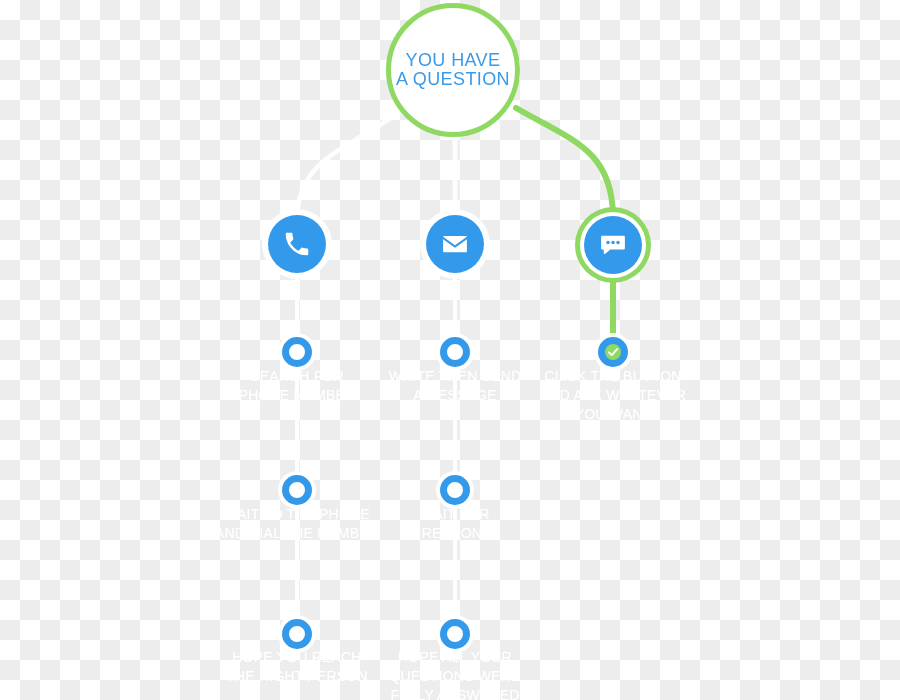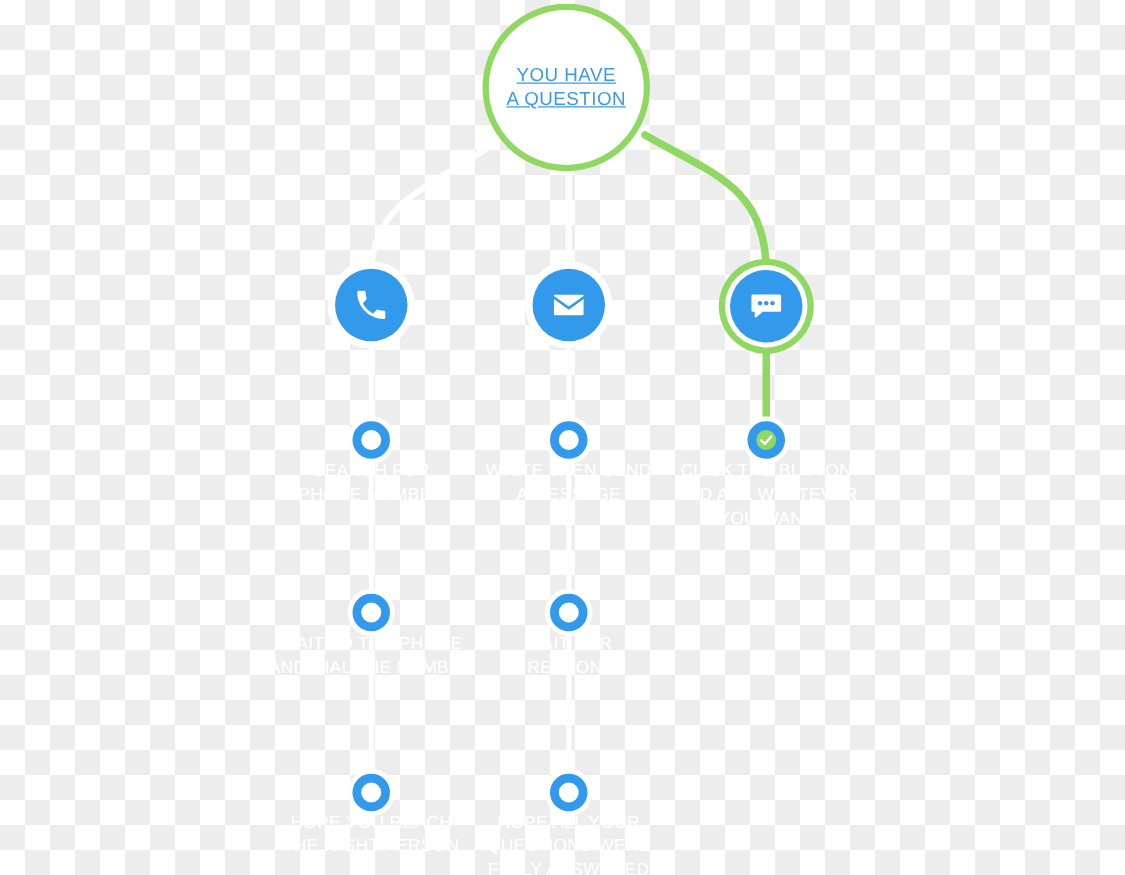--- a/index.html
+++ b/index.html
@@ -47,26 +47,25 @@
     border: 5px solid #8fd861;
     box-sizing: border-box;
     display: flex;
     align-items: center;
     justify-content: center;
     flex-direction: column;
     text-align: center;
   }
   .root-label {
     color: #3b9ae8;
-    font-size: 15px;
+    font-size: 18px;
     line-height: 19px;
     letter-spacing: 0.4px;
     font-weight: 400;
     white-space: pre-line;
-    text-decoration: underline;
   }
 
   
   .channel {
     position: absolute;
     width: 58px;
     height: 58px;
     border-radius: 50%;
     background: #3399ea;
     display: flex;

